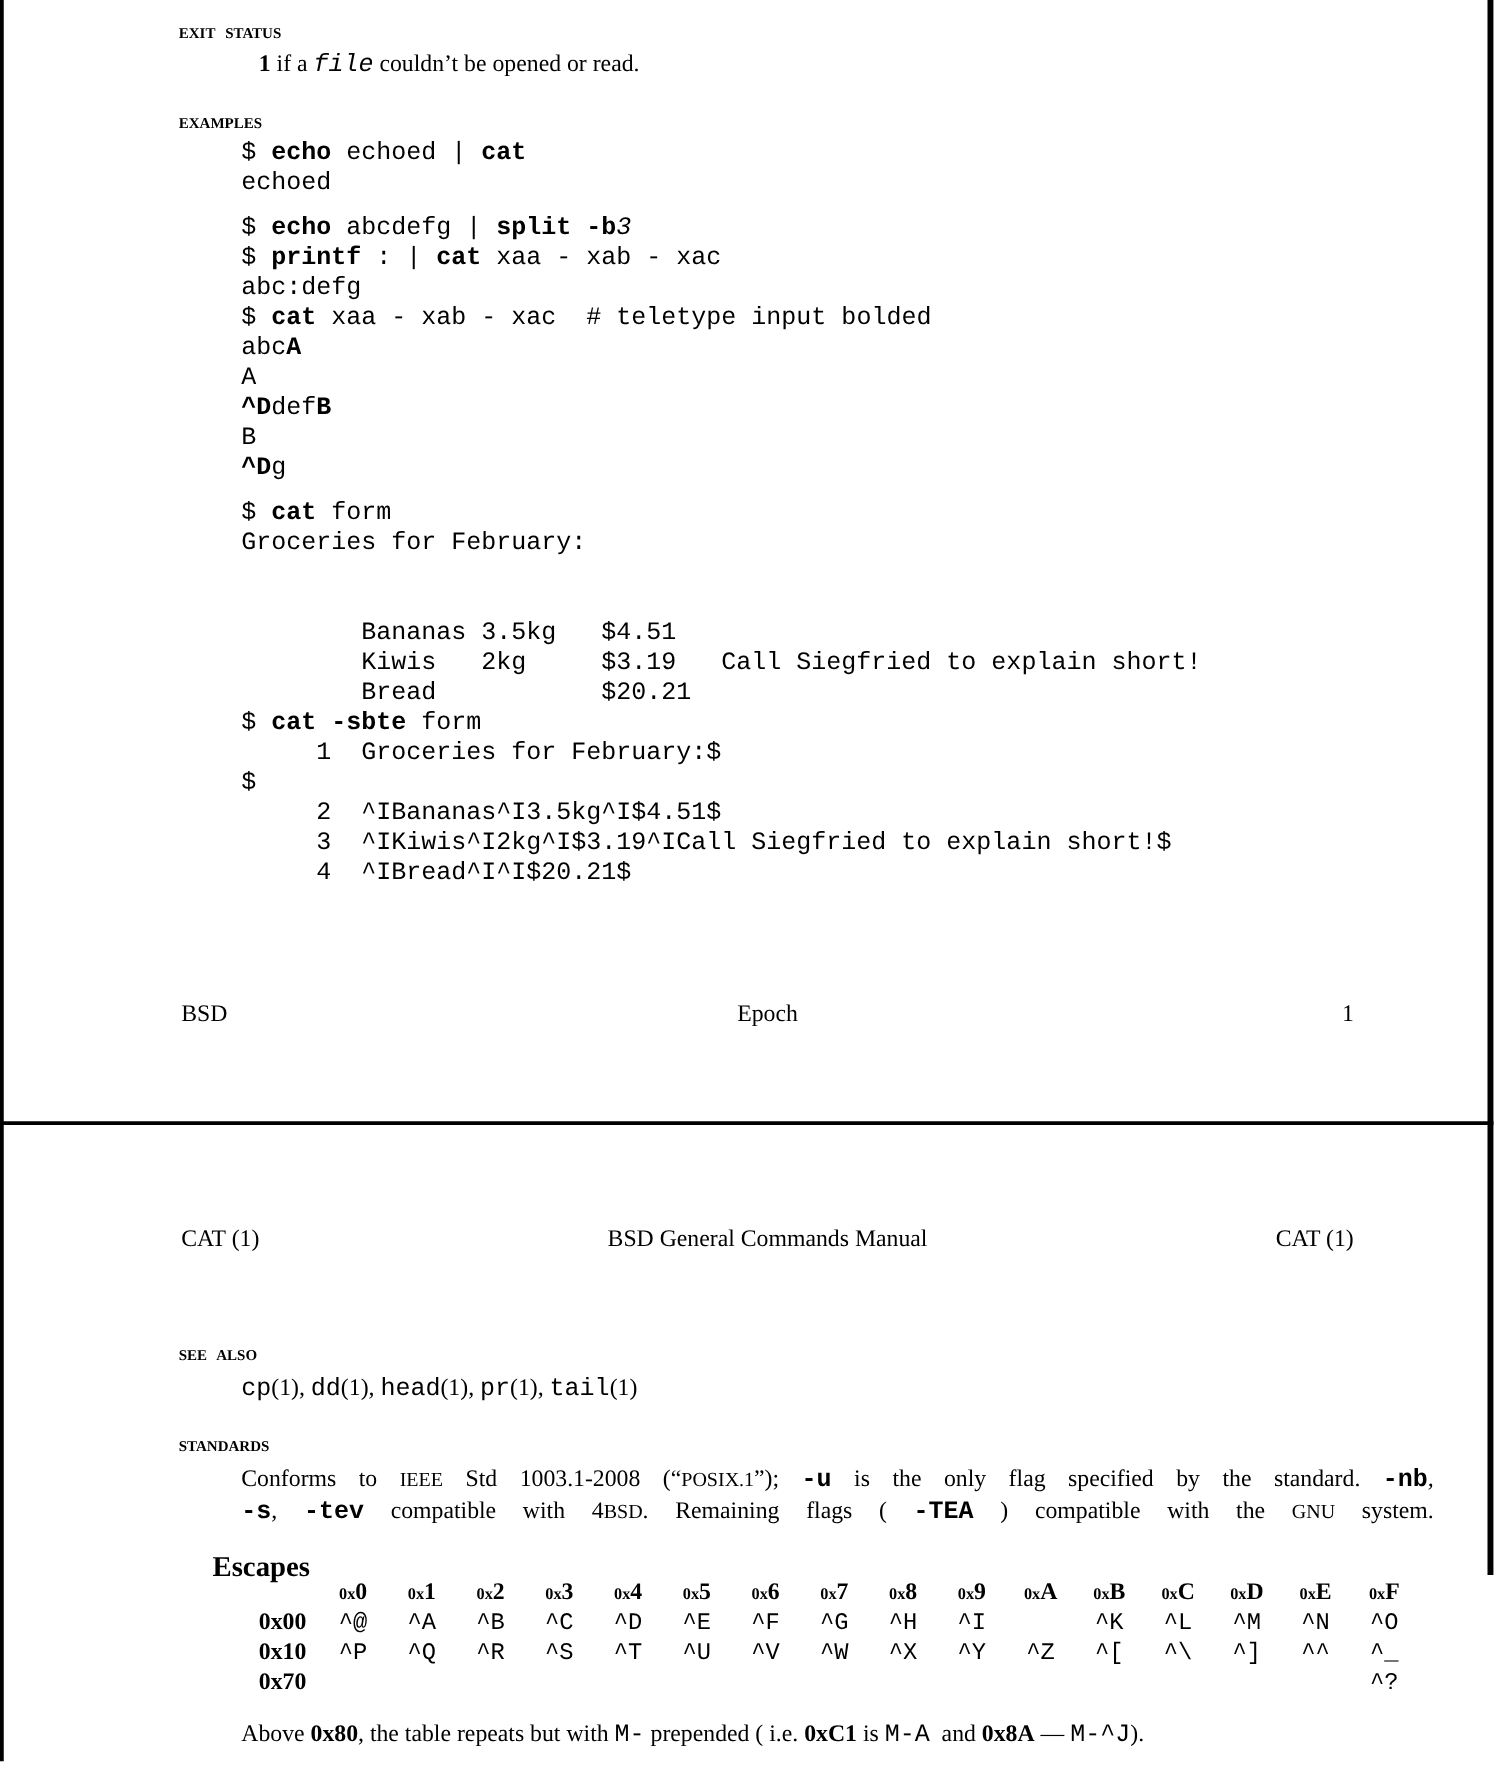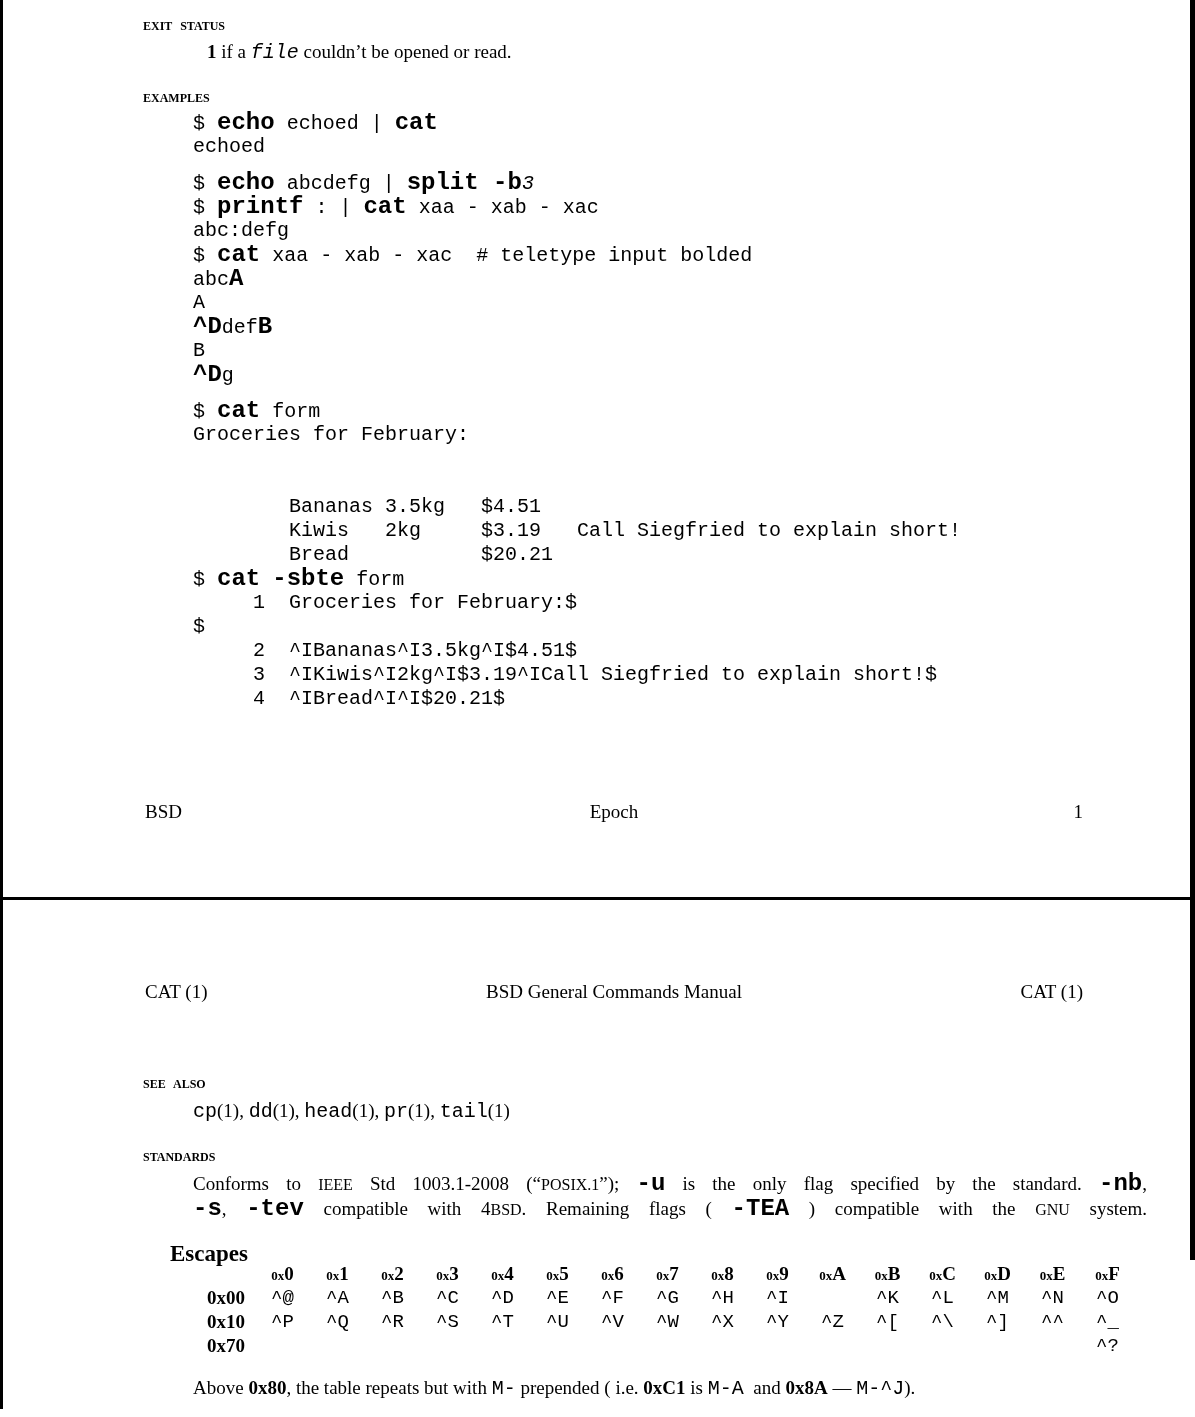--- a/index.html
+++ b/index.html
@@ -36,21 +36,21 @@
     position:absolute; font-family:"Liberation Mono",monospace;
     font-size:20px; line-height:24px; white-space:pre;
   }
   .code-block .line { height:24px; }
 
   
   .sg-r  { font-family:"Liberation Serif",serif; }
   .sg-b  { font-family:"Liberation Serif",serif; font-weight:bold; }
   .sg-s  { font-family:"Liberation Serif",serif; font-size:16px; }
   .sg-m  { font-family:"Liberation Mono",monospace; font-size:20px; }
-  .sg-mb { font-family:"Liberation Mono",monospace; font-size:24px; font-weight:bold; }
+  .sg-mb { font-family:"Liberation Mono",monospace; font-size:20px; font-weight:bold; }
   .sg-mi { font-family:"Liberation Mono",monospace; font-size:20px; font-style:italic; }
 
   
   .page-row {
     position:absolute; left:145px; width:938px; display:flex;
     font-family:"Liberation Serif",serif; font-size:19px; line-height:24px;
   }
   .page-row .l { flex:1; text-align:left; }
   .page-row .c { flex:1; text-align:center; }
   .page-row .r { flex:1; text-align:right; }

